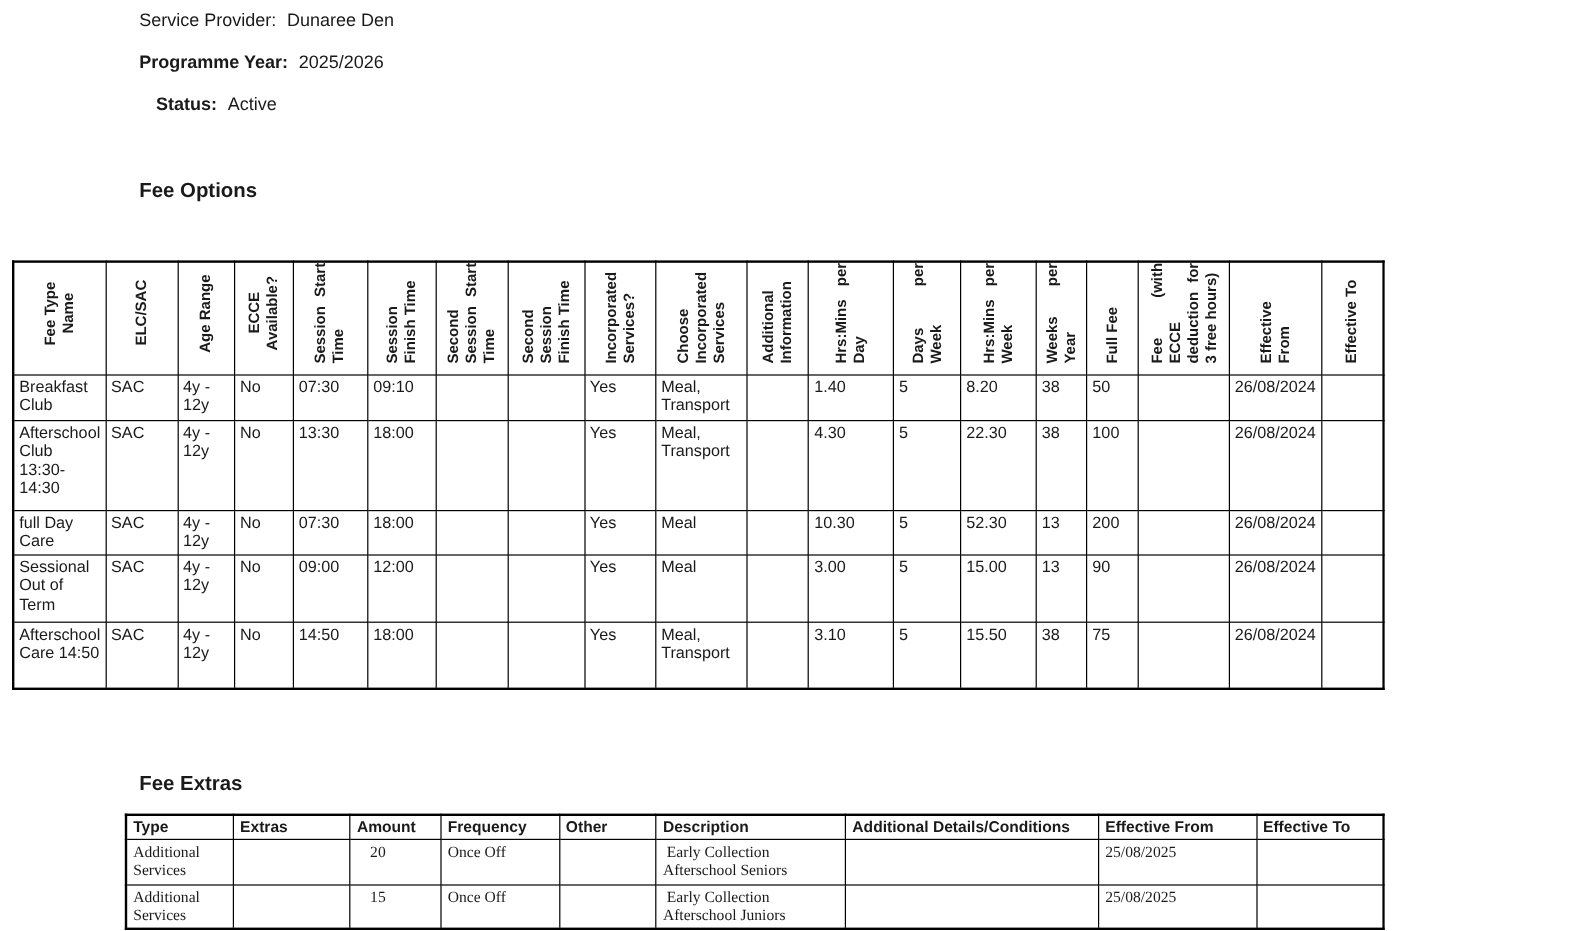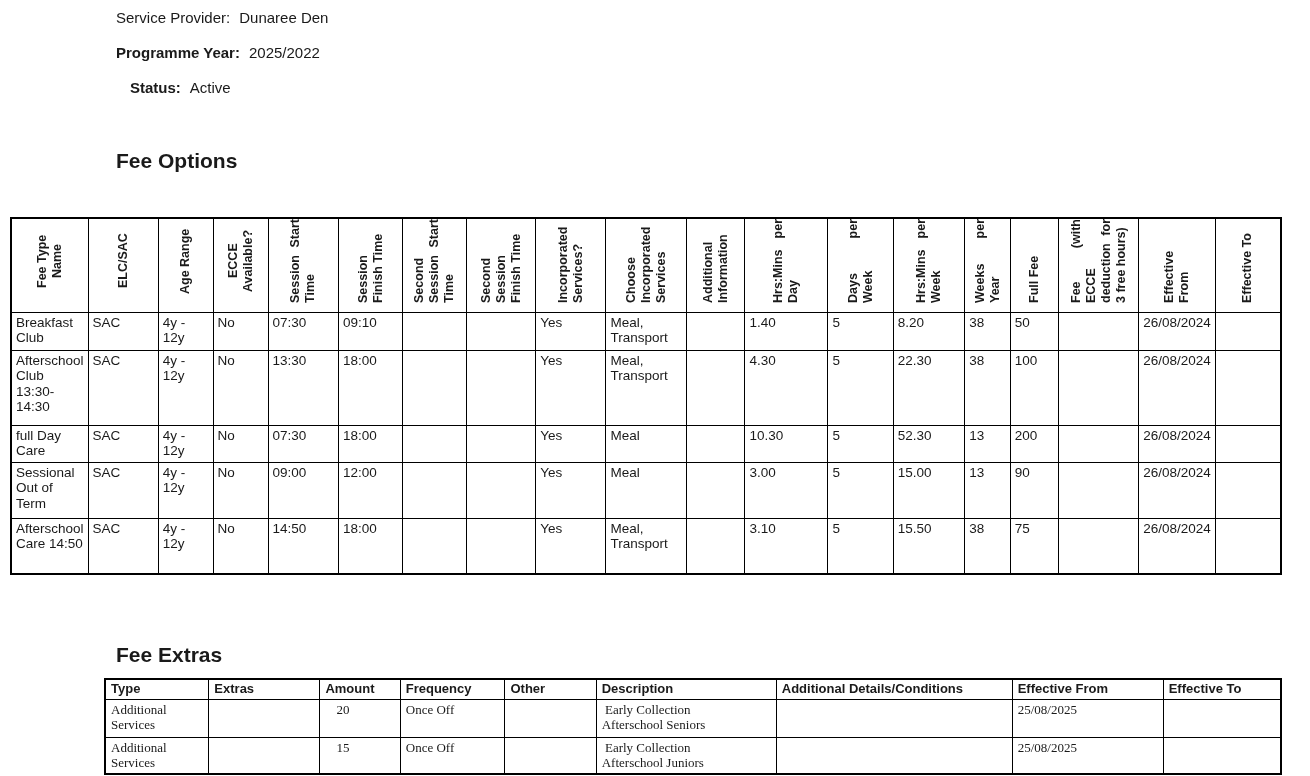--- a/index.html
+++ b/index.html
@@ -1,21 +1,21 @@
 <!DOCTYPE html>
 <html><head>
 <meta charset="utf-8">
 <style>
   html,body{margin:0;padding:0;background:#fff;}
   body{font-family:"Liberation Sans",sans-serif;color:#1a1a1a;}
-  .page{position:relative;width:1282px;height:776px;background:#fff;overflow:hidden;}
+  .page{position:relative;width:1154px;height:776px;background:#fff;overflow:hidden;}
   .meta-line{position:absolute;left:116px;font-size:15px;white-space:nowrap;}
   .meta-line .lbl{margin-right:9px;}
   .meta-line.bold-label .lbl{font-weight:bold;}
-  .section-title{position:absolute;left:116px;font-size:21px;font-weight:bold;}
+  .section-title{position:absolute;left:116px;font-size:17px;font-weight:bold;}
 
   table{border-collapse:collapse;table-layout:fixed;background:#fff;}
   #fee-options{position:absolute;left:10px;top:217px;border:2px solid #000;}
   #fee-options th,#fee-options td{border:1.5px solid #000;padding:2px 4px;vertical-align:top;
     font-size:13.5px;line-height:1.15;text-align:left;overflow-wrap:anywhere;word-wrap:break-word;overflow:hidden;}
   #fee-options thead tr{height:94px;}
   #fee-options th{vertical-align:bottom;text-align:center;padding:0 2px 5px 2px;}
   .vtext{display:inline-block;writing-mode:vertical-rl;transform:rotate(180deg);
     height:84px;font-weight:bold;font-size:12.5px;line-height:1.2;text-align:justify;white-space:normal;}
   #fee-options thead th:nth-child(-n+4) .vtext{text-align:center;}
@@ -32,21 +32,21 @@
 </style>
 </head>
 <body>
 
 <div class="page">
 
   <div class="meta-line" style="top:9px;">
     <span class="lbl">Service Provider:</span><span>Dunaree Den</span>
   </div>
   <div class="meta-line bold-label" style="top:44px;">
-    <span class="lbl">Programme Year:</span><span>2025/2022</span>
+    <span class="lbl">Programme Year:</span><span>2025/2026</span>
   </div>
   <div class="meta-line bold-label" style="top:79px;margin-left:14px;">
     <span class="lbl">Status:</span><span>Active</span>
   </div>
 
   <div class="section-title" style="top:149px;">Fee Options</div>
 
   <table id="fee-options">
     <colgroup>
       <col style="width:69px">

